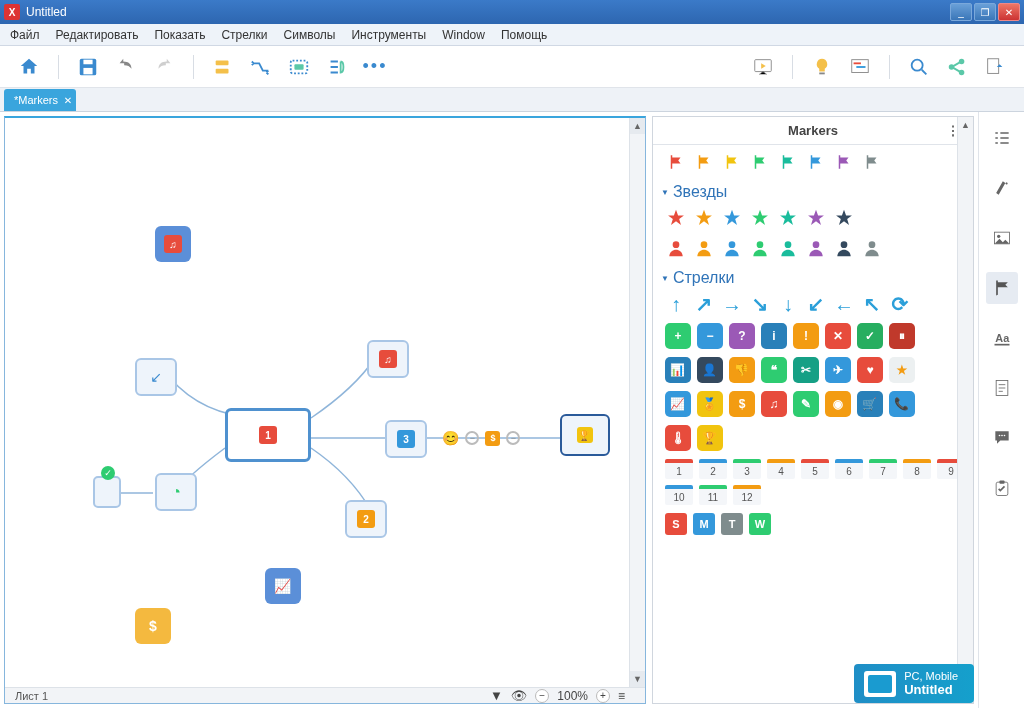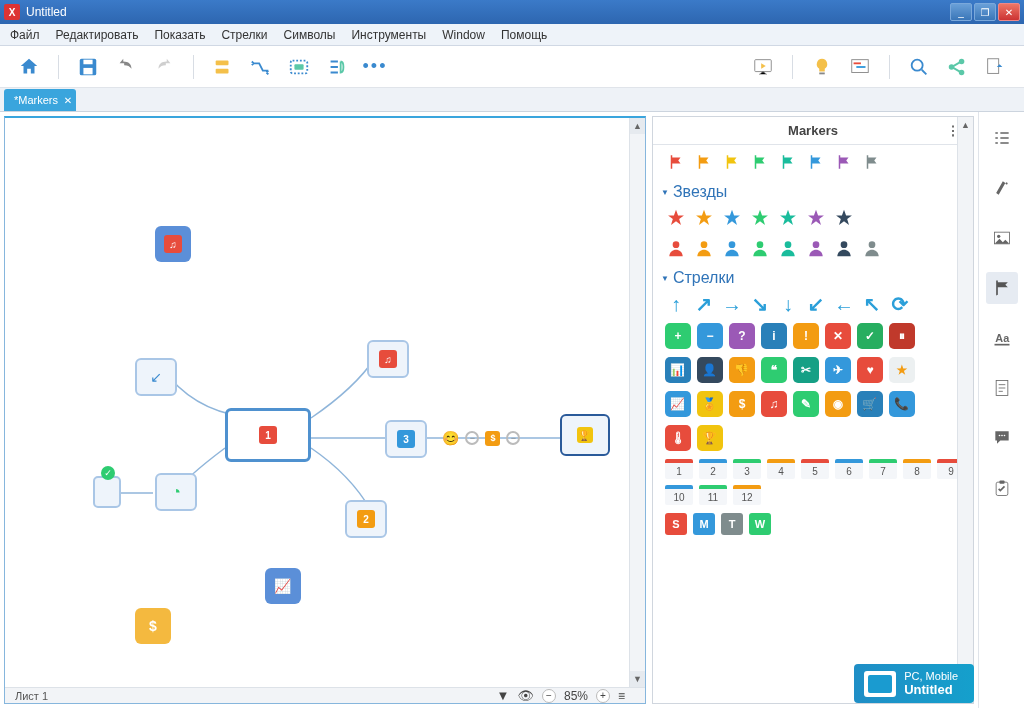--- a/index.html
+++ b/index.html
@@ -273,21 +273,21 @@
       <div class="down">▼</div>
       <div class="corner"></div>
     </div>
     <div class="canvas-hscroll">
       <div class="sheet">Лист 1</div>
       <div class="hspacer"></div>
       <div class="zoom">
         <span style="font-size:13px;cursor:pointer;">▼</span>
         <span style="font-size:13px;cursor:pointer;">👁</span>
         <span class="zbtn">−</span>
-        <span>85%</span>
+        <span>100%</span>
         <span class="zbtn">+</span>
         <span style="cursor:pointer;">≡</span>
       </div>
     </div>
   </div>
 
   <div class="panel">
     <div class="panel-header">
       <span>Markers</span>
       <span class="opt">⋮≡</span>

